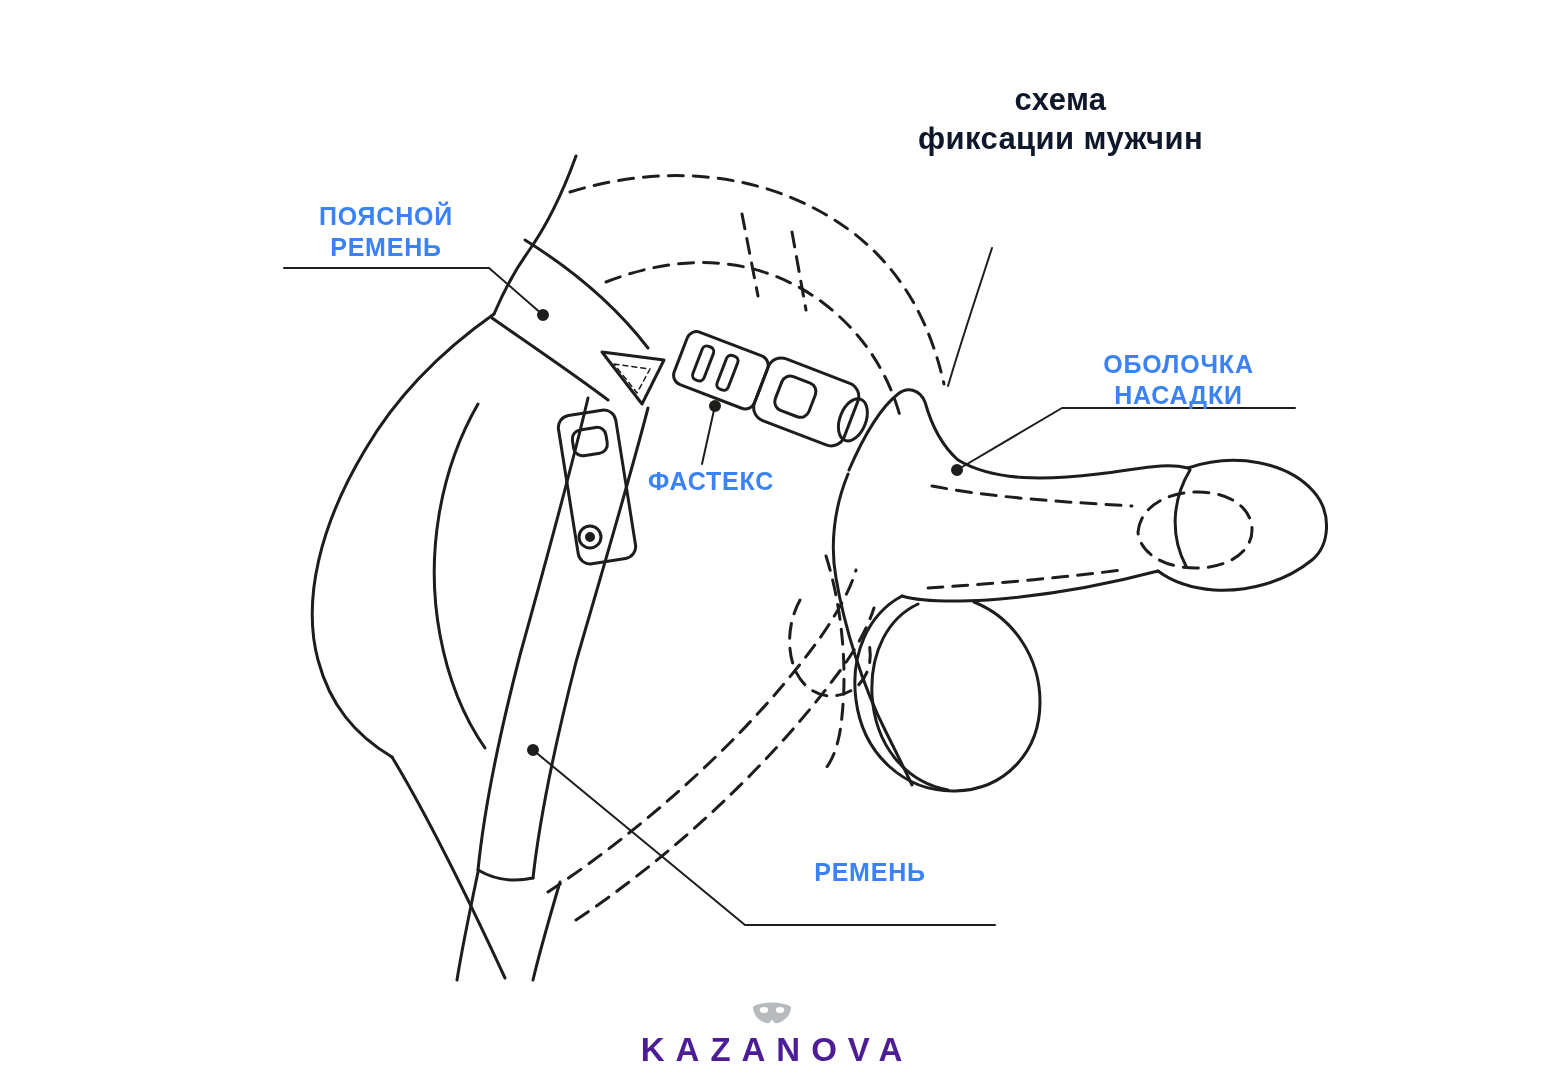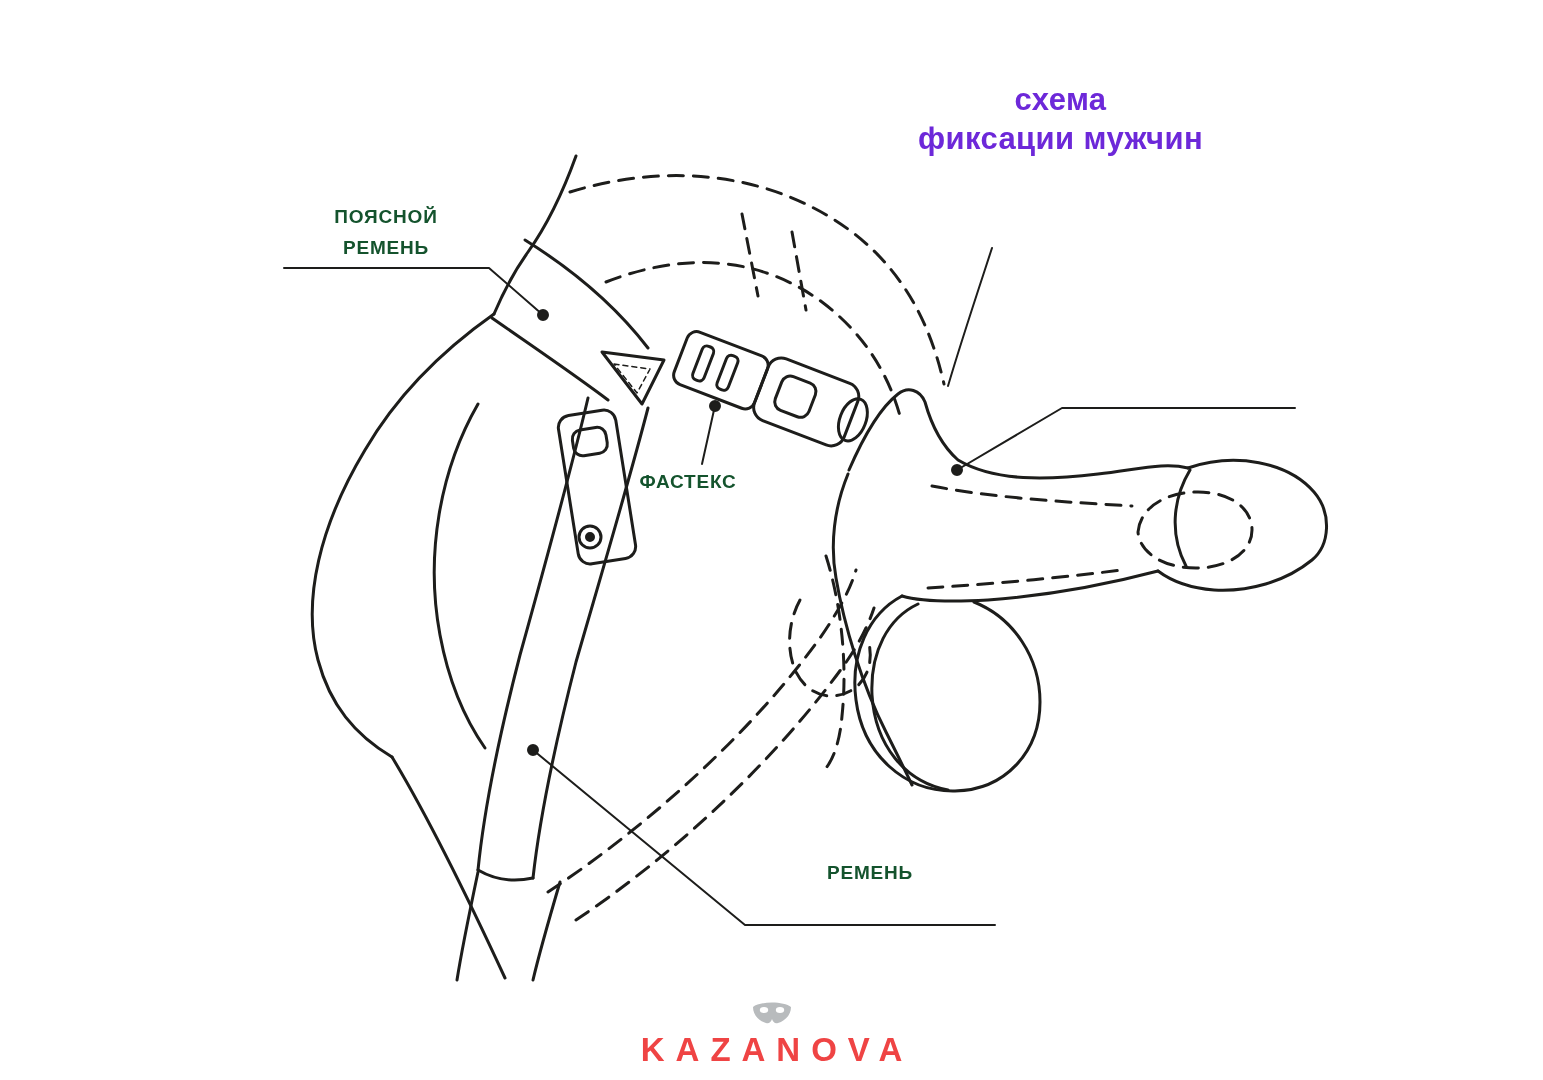--- a/index.html
+++ b/index.html
@@ -9,39 +9,39 @@
     background:#ffffff;
     overflow:hidden;
     font-family:"Liberation Sans", sans-serif;
     color:#1d1d1b;
   }
   .diagram-svg{position:absolute;left:0;top:0;}
   .title{
     position:absolute;left:793px;top:80px;width:535px;
     text-align:center;
     font-size:31px;font-weight:700;line-height:39px;
-    color:#6d28d9;letter-spacing:0.4px;
+    color:#0f172a;letter-spacing:0.4px;
   }
   .callout{
     position:absolute;text-align:center;
-    font-size:19px;font-weight:700;line-height:31px;
-    color:#14532d;letter-spacing:0.8px;
+    font-size:25px;font-weight:700;line-height:31px;
+    color:#3b82f6;letter-spacing:0.8px;
   }
   .callout-waistband{left:283px;top:201px;width:206px;}
   .callout-sheath{left:1062px;top:349px;width:233px;}
-  .callout-fastex{left:626px;top:466px;width:124px;}
+  .callout-fastex{left:648px;top:466px;width:124px;}
   .callout-strap{left:745px;top:857px;width:250px;}
   .brand{
     position:absolute;left:0;right:0;top:1000px;
     text-align:center;
   }
   .brand-icon{display:block;margin:0 auto 4px auto;}
   .brand-text{
     font-size:33px;font-weight:700;letter-spacing:11px;
-    color:#ef4444;text-indent:11px;
+    color:#4c1d95;text-indent:11px;
   }
 </style>
 </head>
 <body>
 
 <div class="page">
 
   <svg class="diagram-svg" width="1543" height="1080" viewBox="0 0 1543 1080" fill="none" stroke="#1d1d1b" stroke-width="3" stroke-linecap="round" stroke-linejoin="round">
 
     <g>
@@ -123,20 +123,24 @@
   <div class="title">
     <div>схема</div>
     <div>фиксации мужчин</div>
   </div>
 
   <div class="callout callout-waistband">
     <div>ПОЯСНОЙ</div>
     <div>РЕМЕНЬ</div>
   </div>
 
+  <div class="callout callout-sheath">
+    <div>ОБОЛОЧКА</div>
+    <div>НАСАДКИ</div>
+  </div>
 
   <div class="callout callout-fastex">
     <div>ФАСТЕКС</div>
   </div>
 
   <div class="callout callout-strap">
     <div>РЕМЕНЬ</div>
   </div>
 
   <div class="brand">

